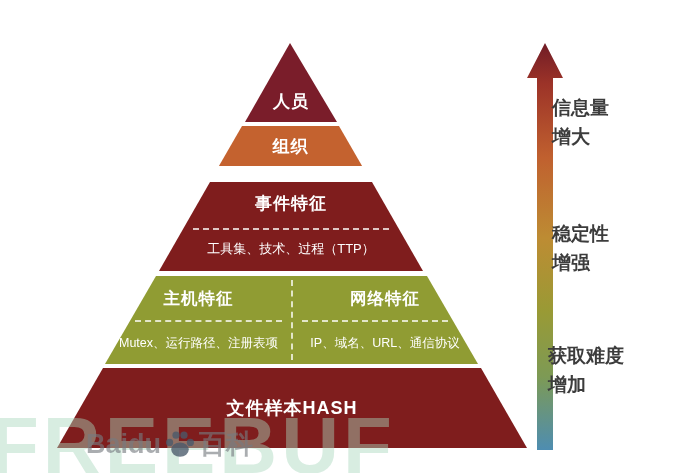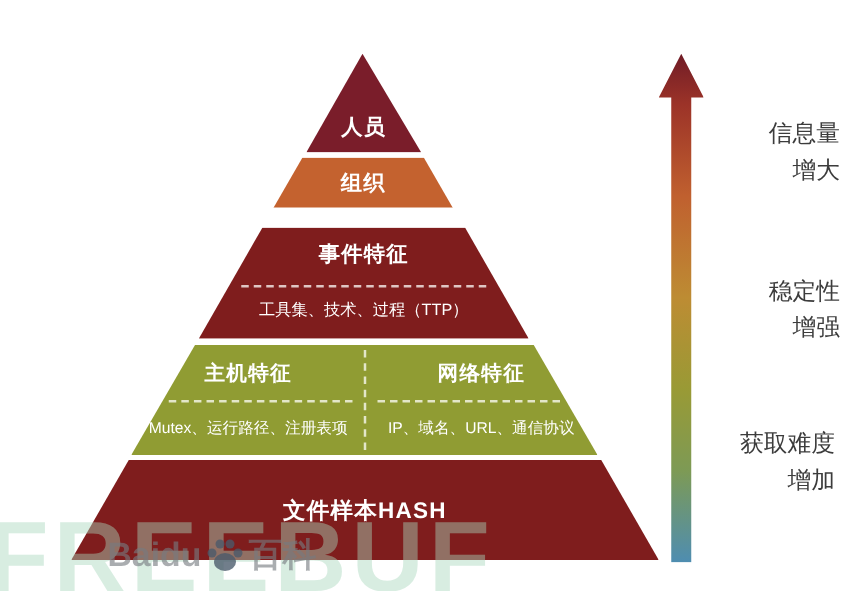--- a/index.html
+++ b/index.html
@@ -31,22 +31,22 @@
   .half-right{left:187px; width:186px;}
   .half .sub-label{font-size:12.5px;}
   .arrow{
     position:absolute; left:527px; top:43px; width:36px; height:407px;
     clip-path:polygon(18px 0, 36px 35px, 26px 35px, 26px 407px, 10px 407px, 10px 35px, 0 35px);
     background:linear-gradient(to bottom,
       #701c26 0%, #9c3328 10%, #c0602f 28%, #bd8c33 48%,
       #999a35 66%, #7d9a55 82%, #4e8db1 100%);
   }
   .axis-label{
-    position:absolute; width:120px; text-align:right;
-    color:#3c3c3c; font-weight:normal; font-size:19px; line-height:29px;
+    position:absolute; width:120px; text-align:left;
+    color:#3c3c3c; font-weight:bold; font-size:19px; line-height:29px;
   }
   .axis-1{left:552px; top:93px;}
   .axis-2{left:552px; top:219px;}
   .axis-3{left:548px; top:341px;}
   .wm-overlay{
     position:absolute; left:-10px; top:400px; z-index:5;
     font-size:80px; font-weight:bold; letter-spacing:4px;
     color:rgba(168,214,188,0.45); white-space:nowrap;
   }
   .wm-brand{

